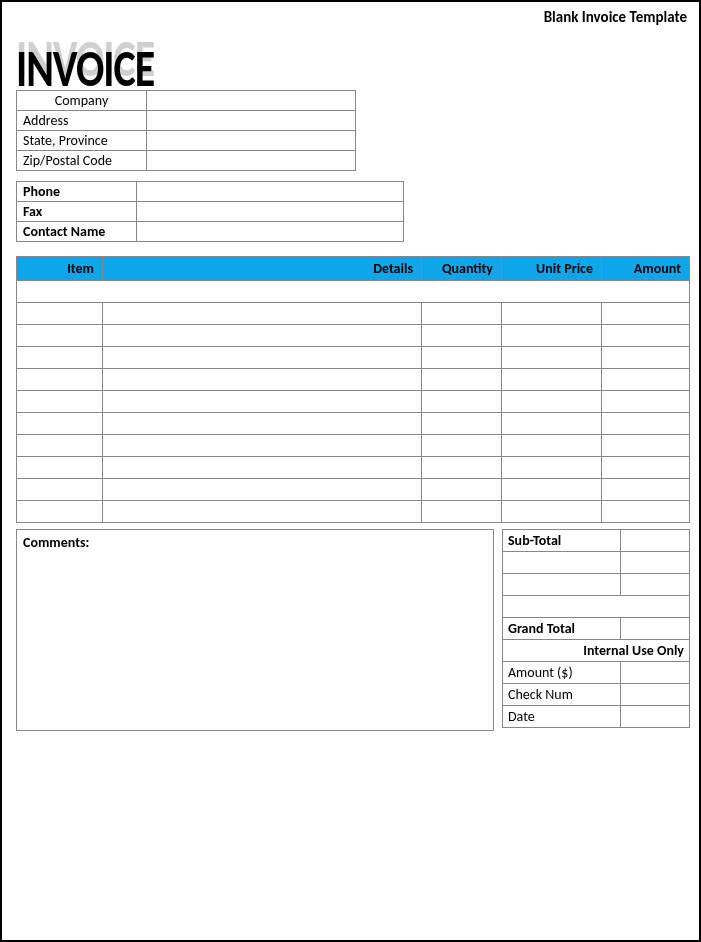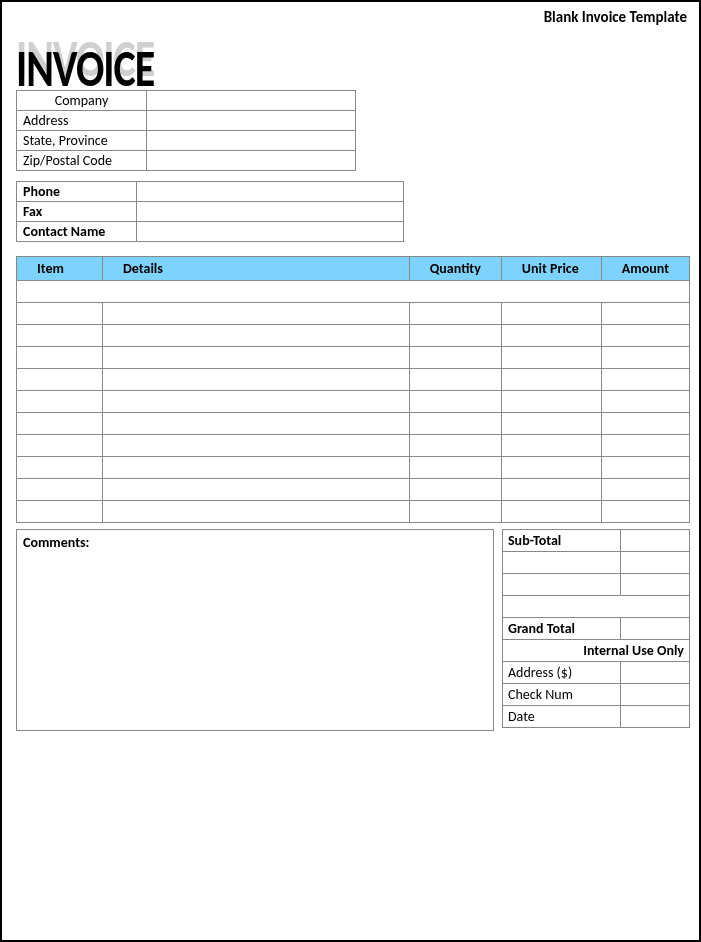--- a/index.html
+++ b/index.html
@@ -61,24 +61,24 @@
     vertical-align: middle;
   }
   table.items {
     border-collapse: collapse;
     width: 674px;
     margin-top: 14px;
     font-size: 14px;
   }
   table.items th {
     border: 1px solid #888;
-    padding: 3px 20px;
+    padding: 3px 8px;
     font-weight: bold;
-    text-align: left;
-    background: #7dd3fc;
+    text-align: right;
+    background: #0ea5e9;
     height: 24px;
   }
   table.items td {
     border: 1px solid #888;
     height: 22px;
     padding: 0 4px;
   }
   .gap-row td { border: none; height: 6px; }
   .bottom-wrap {
     display: flex;
@@ -284,21 +284,21 @@
               <td colspan="2"></td>
             </tr>
         <tr>
               <td class="bold">Grand Total</td>
               <td></td>
             </tr>
         <tr>
               <td colspan="2" class="internal-head">Internal Use Only</td>
             </tr>
         <tr>
-              <td>Address ($)</td>
+              <td>Amount ($)</td>
               <td></td>
             </tr>
         <tr>
               <td>Check Num</td>
               <td></td>
             </tr>
         <tr>
               <td>Date</td>
               <td></td>
             </tr>

